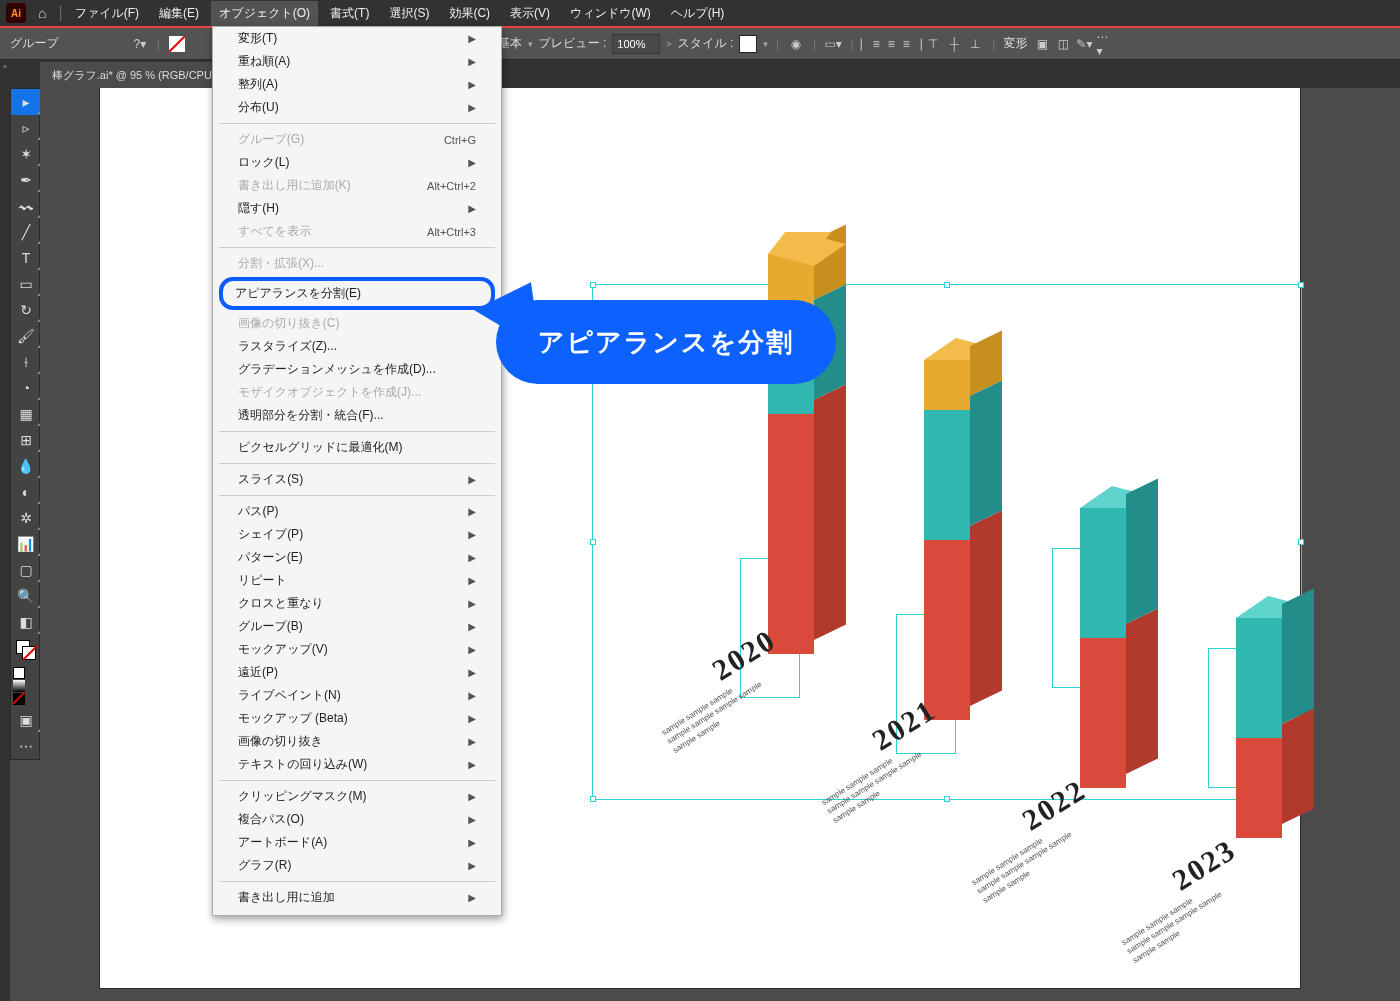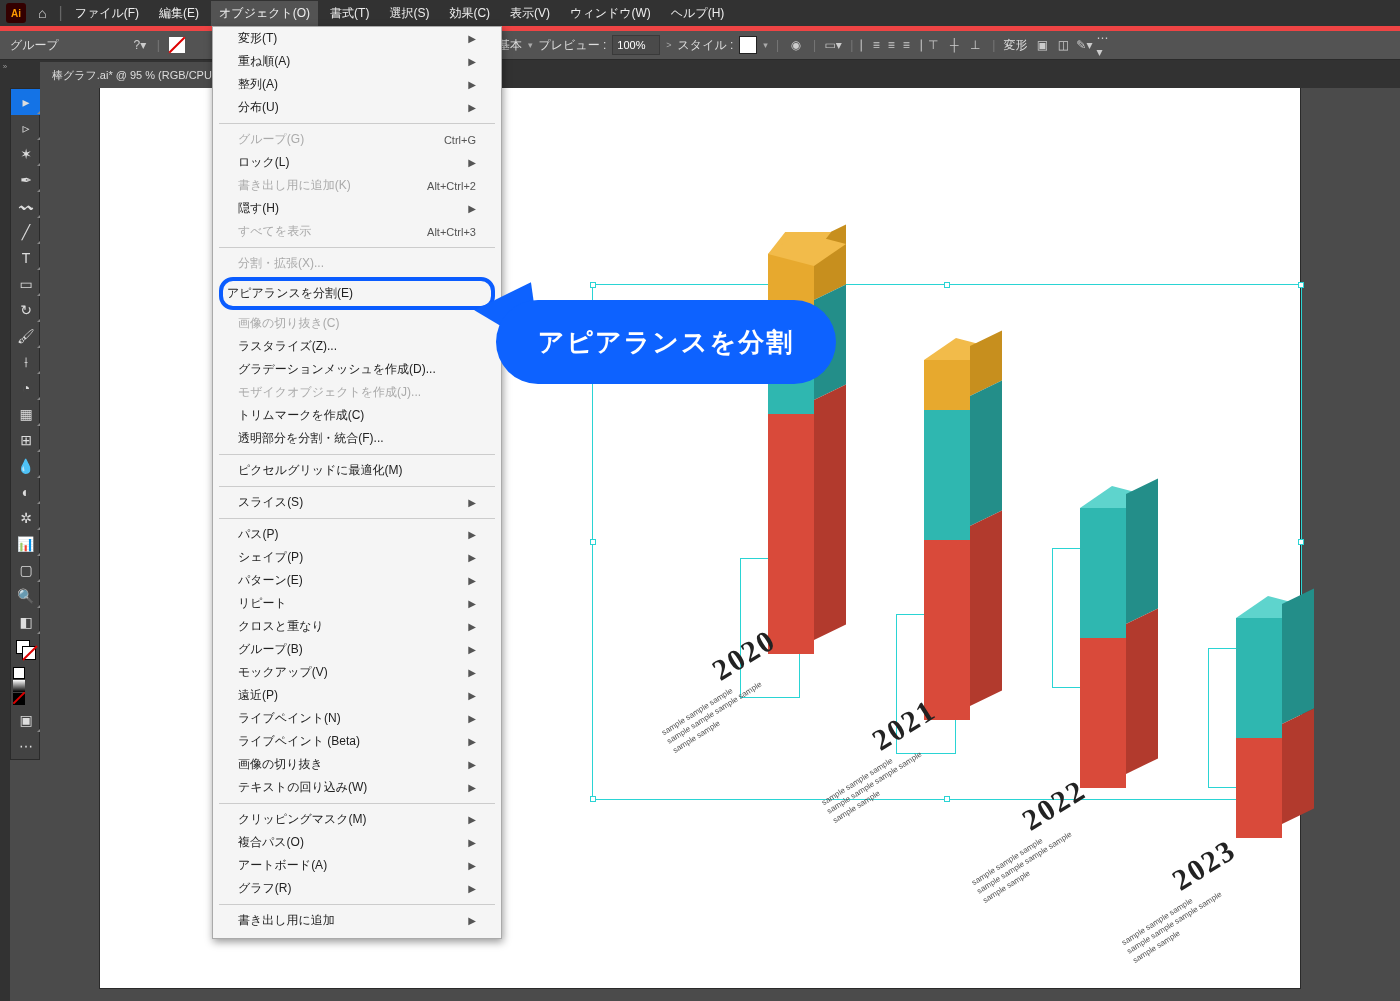--- a/index.html
+++ b/index.html
@@ -6,21 +6,21 @@
 body { background: #4b4b4b; width: 1400px; height: 1001px; overflow: hidden; position: relative; }
 
 
 .menubar { height: 26px; background: #323232; display: flex; align-items: center; padding-left: 6px; gap: 4px; }
 .app-logo { width: 20px; height: 20px; background: #330000; border-radius:3px; display:flex; align-items:center; justify-content:center; color:#ff9a00; font-size:10px; font-weight:bold;}
 .home-icon { color: #ddd; font-size: 14px; margin: 0 8px; }
 .menu-item { color: #eee; font-size: 12px; padding: 4px 8px; cursor: default; }
 .menu-item.active { background: #535353; }
 
 
-.controlbar { height: 34px; background: #535353; display: flex; align-items: center; padding: 0 10px; gap: 6px; font-size: 12px; color: #ddd; border-top:5px solid #ef4444; border-bottom:1px solid #2a2a2a;}
+.controlbar { height: 34px; background: #535353; display: flex; align-items: center; padding: 0 10px; gap: 6px; font-size: 12px; color: #ddd; border-top:2px solid #ef4444; border-bottom:1px solid #2a2a2a;}
 .cb-label { font-size: 12px; }
 .cb-sep { color: #777; margin: 0 2px; }
 .cb-input { background:#4a4a4a; color:#fff; border:1px solid #3a3a3a; padding:1px 4px; font-size:11px; height:20px;}
 .cb-swatch { width:18px; height:18px; background:#fff; border:1px solid #222;}
 .cb-icon { width:18px; height:18px; color:#ccc; display:inline-flex; align-items:center; justify-content:center; font-size:12px;}
 .cb-group { display:flex; gap:3px; align-items:center;}
 
 
 .tabbar { height: 28px; background: #323232; display:flex; align-items:flex-end; padding-left:40px;}
 .doc-tab { background:#4b4b4b; color:#ddd; font-size:11px; padding:5px 12px; border-top:1px solid #4b4b4b; display:flex; gap:10px; align-items:center;}
@@ -53,21 +53,21 @@
 .sublabel div { white-space:nowrap; }
 
 
 .dropdown { position:absolute; left:212px; top:26px; width:290px; background:#f5f5f5; border:1px solid #aaa; box-shadow:1px 3px 8px rgba(0,0,0,.4); font-size:12px; color:#222; padding-bottom:6px;}
 .dd-item { padding:3px 25px; display:flex; justify-content:space-between; align-items:center; cursor:default;}
 .dd-item.disabled { color:#aaa;}
 .dd-sep { height:1px; background:#ccc; margin:4px 6px;}
 .dd-arrow { color:#555; font-size:10px;}
 .dd-short { color:#555; font-size:11px;}
 .dd-highlight-box { border:4px solid #0a5cff; border-radius:14px; margin:2px 6px; padding:0;}
-.dd-highlight-box .dd-item { padding:4px 4px;}
+.dd-highlight-box .dd-item { padding:4px 12px;}
 
 
 .callout { position:absolute; left:476px; top:282px; width:360px; height:130px; }
 .callout-bubble { position:absolute; left:20px; top:18px; width:340px; height:84px; background:#0d62ff; border-radius:42px; display:flex; align-items:center; justify-content:center; color:#fff; font-size:26px; font-weight:600; letter-spacing:2px;}
 .callout-tail { position:absolute; left:0px; top:4px; width:0; height:0; border-right:60px solid #0d62ff; border-top:20px solid transparent; border-bottom:48px solid transparent; transform:rotate(-8deg);}
 
 
 .tab-x2 { color:#aaa; font-size:12px; margin-left:10px; align-self:center;}
 </style>
 </head>
@@ -334,23 +334,20 @@
       <div class="dd-item">
         <span>ラスタライズ(Z)...</span>
       </div>
       <div class="dd-item">
         <span>グラデーションメッシュを作成(D)...</span>
       </div>
       <div class="dd-item disabled">
         <span>モザイクオブジェクトを作成(J)...</span>
       </div>
       <div class="dd-item">
-        <span>トリムマークを作成(C)</span>
-      </div>
-      <div class="dd-item">
         <span>透明部分を分割・統合(F)...</span>
       </div>
       <div class="dd-sep"></div>
       <div class="dd-item">
         <span>ピクセルグリッドに最適化(M)</span>
       </div>
       <div class="dd-sep"></div>
       <div class="dd-item">
         <span>スライス(S)</span>
         <span class="dd-arrow">▶</span>
@@ -386,21 +383,21 @@
       </div>
       <div class="dd-item">
         <span>遠近(P)</span>
         <span class="dd-arrow">▶</span>
       </div>
       <div class="dd-item">
         <span>ライブペイント(N)</span>
         <span class="dd-arrow">▶</span>
       </div>
       <div class="dd-item">
-        <span>ライブペイント (Beta)</span>
+        <span>モックアップ (Beta)</span>
         <span class="dd-arrow">▶</span>
       </div>
       <div class="dd-item">
         <span>画像の切り抜き</span>
         <span class="dd-arrow">▶</span>
       </div>
       <div class="dd-item">
         <span>テキストの回り込み(W)</span>
         <span class="dd-arrow">▶</span>
       </div>

